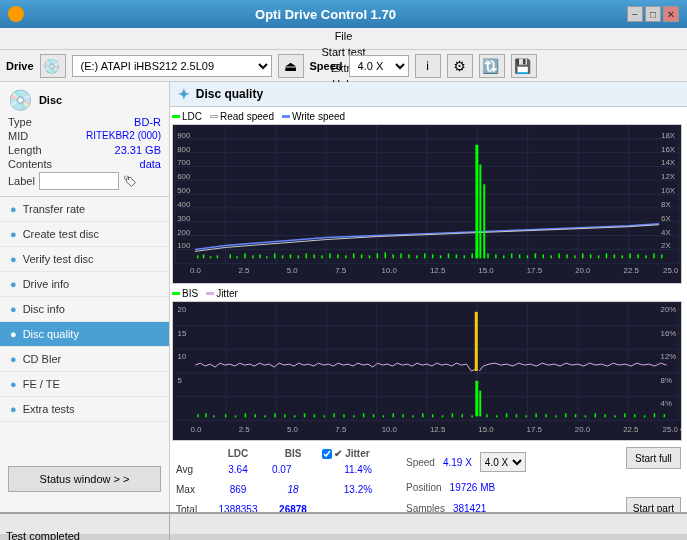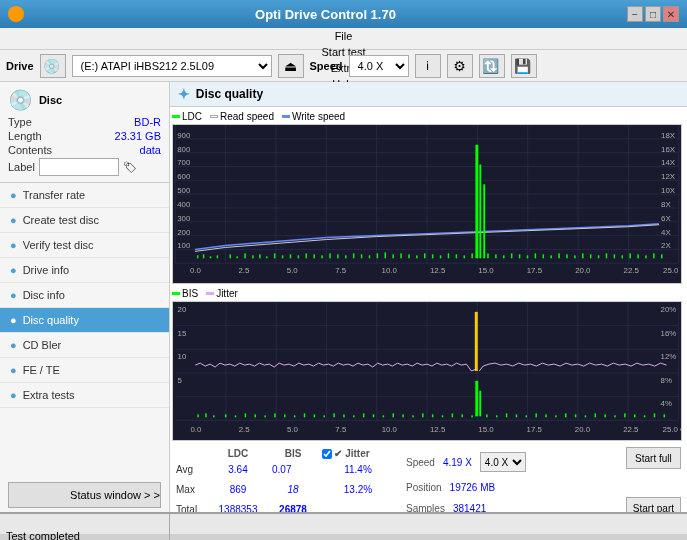--- a/index.html
+++ b/index.html
@@ -92,23 +92,23 @@
       display: flex; align-items: center; gap: 6px;
       padding: 6px 10px;
       cursor: pointer;
       border-bottom: 1px solid #e5e5e5;
       font-size: 11px;
       color: #333;
     }
     .nav-item.active { background: #4a9fd4; color: white; }
 
     .status-btn {
-      margin: 4px 8px; height: 26px; background: #e0e0e0;
+      margin: 20px 8px; height: 26px; background: #e0e0e0;
       border: 1px solid #aaa; cursor: pointer; font-size: 11px;
-      display: flex; align-items: center; justify-content: flex-end;
+      display: flex; align-items: center; justify-content: center;
     }
 
     
     .content { flex: 1; overflow: hidden; background: white; display: flex; flex-direction: column; }
     .content-header {
       background: #e8f0f8; border-bottom: 1px solid #ccc;
       padding: 4px 8px; display: flex; align-items: center; gap: 6px;
       font-weight: bold; font-size: 12px;
     }
     .content-header-icon { color: #4a9fd4; font-size: 14px; }
@@ -189,20 +189,24 @@
   <div class="sidebar">
 
     <div class="disc-info-panel">
       <div class="disc-info-title">
         <span class="disc-icon">💿</span>
         <span style="font-weight:bold;">Disc</span>
       </div>
       <div class="disc-info-row">
         <span class="disc-info-key">Type</span>
         <span class="disc-info-val">BD-R</span>
+      </div>
+      <div class="disc-info-row">
+        <span class="disc-info-key">MID</span>
+        <span class="disc-info-val" style="font-size:10px;">RITEKBR2 (000)</span>
       </div>
       <div class="disc-info-row">
         <span class="disc-info-key">Length</span>
         <span class="disc-info-val">23.31 GB</span>
       </div>
       <div class="disc-info-row">
         <span class="disc-info-key">Contents</span>
         <span class="disc-info-val">data</span>
       </div>
       <div class="disc-label-row">

